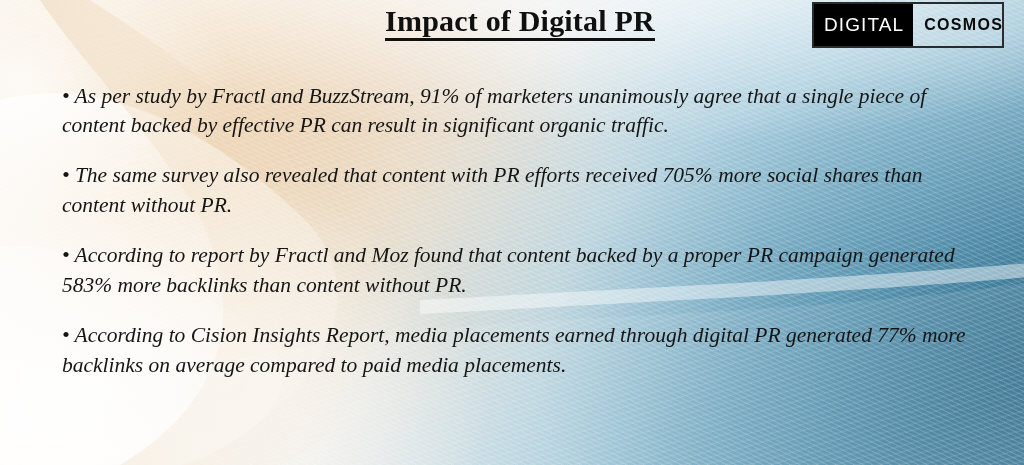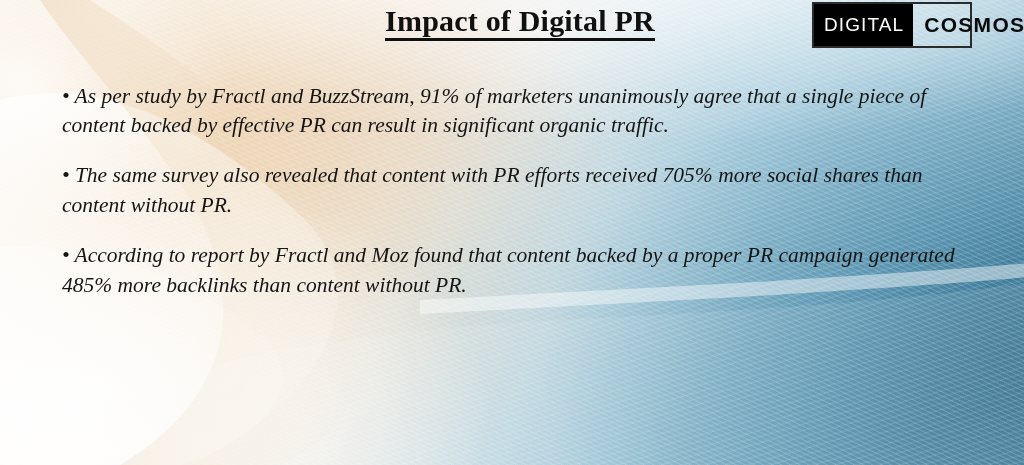--- a/index.html
+++ b/index.html
@@ -99,21 +99,21 @@
   .title span {
     border-bottom: 3px solid #101010;
     padding-bottom: 1px;
   }
 
   
   .logo-box {
     position: absolute;
     left: 812px;
     top: 2px;
-    width: 160px;
+    width: 192px;
     height: 46px;
     border: 2px solid #2b2b2b;
     background: rgba(255,255,255,0.10);
     display: flex;
     align-items: center;
     box-sizing: border-box;
     font-family: "Liberation Sans", "DejaVu Sans", sans-serif;
   }
   .logo-black {
     background: #000000;
@@ -121,21 +121,21 @@
     height: 100%;
     display: flex;
     align-items: center;
     padding: 0 9px 0 10px;
     font-size: 19px;
     font-weight: 400;
     letter-spacing: 1.1px;
   }
   .logo-word {
     color: #0a0a0a;
-    font-size: 21px;
+    font-size: 16px;
     font-weight: bold;
     letter-spacing: 1.3px;
     padding-left: 11px;
   }
 
   
   .bullets {
     position: absolute;
     left: 62px;
     top: 60px;
@@ -193,16 +193,17 @@
   </div>
 
   <div class="logo-box">
     <div class="logo-black">DIGITAL</div>
     <div class="logo-word">COSMOS</div>
   </div>
 
   <div class="bullets">
     <p class="bullet">• As per study by Fractl and BuzzStream, 91% of marketers unanimously agree that a single piece of content backed by effective PR can result in significant organic traffic.</p>
     <p class="bullet">• The same survey also revealed that content with PR efforts received 705% more social shares than content without PR.</p>
-    <p class="bullet">• According to report by Fractl and Moz found that content backed by a proper PR campaign generated 485% more backlinks than content without PR.</p>
+    <p class="bullet">• According to report by Fractl and Moz found that content backed by a proper PR campaign generated 583% more backlinks than content without PR.</p>
+    <p class="bullet">• According to Cision Insights Report, media placements earned through digital PR generated 77% more backlinks on average compared to paid media placements.</p>
   </div>
 
 </div>
 
 </body></html>

